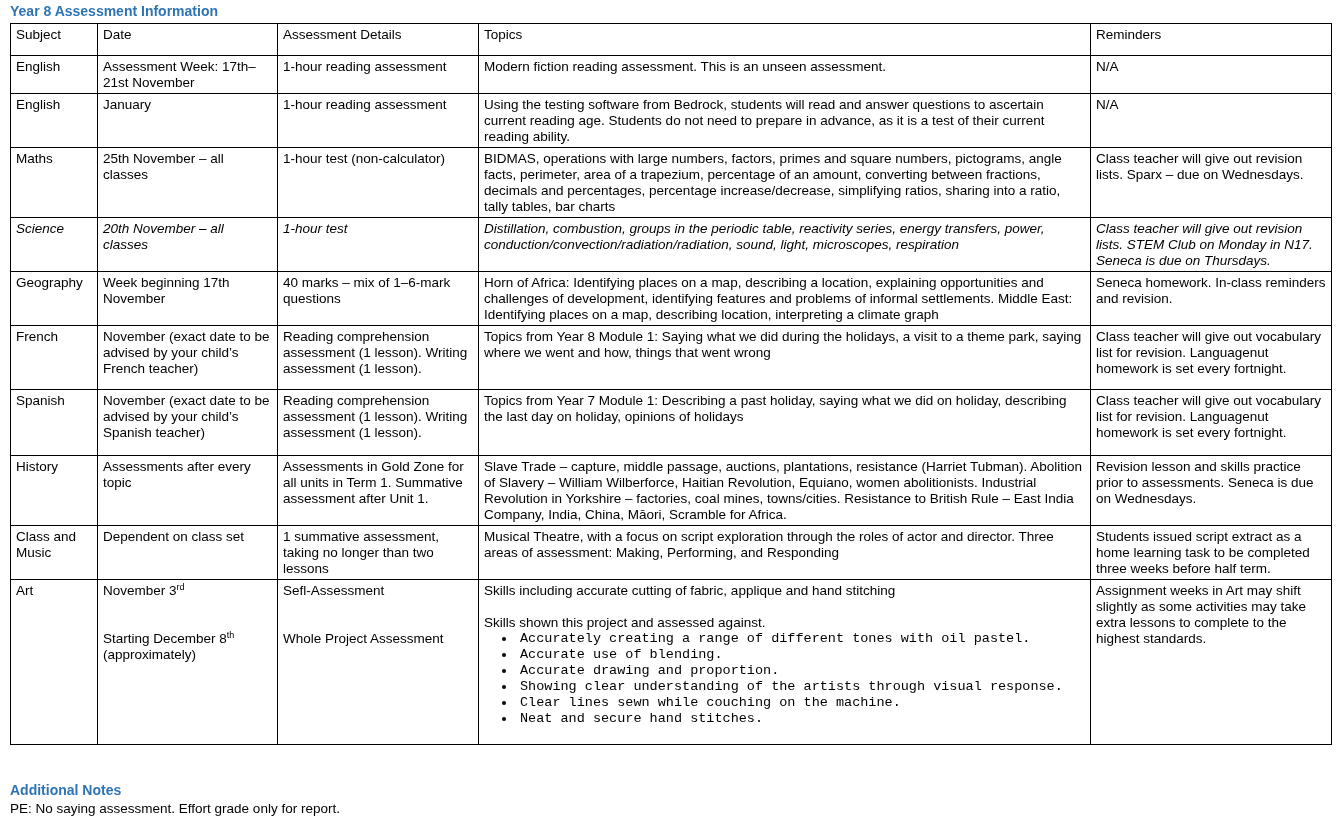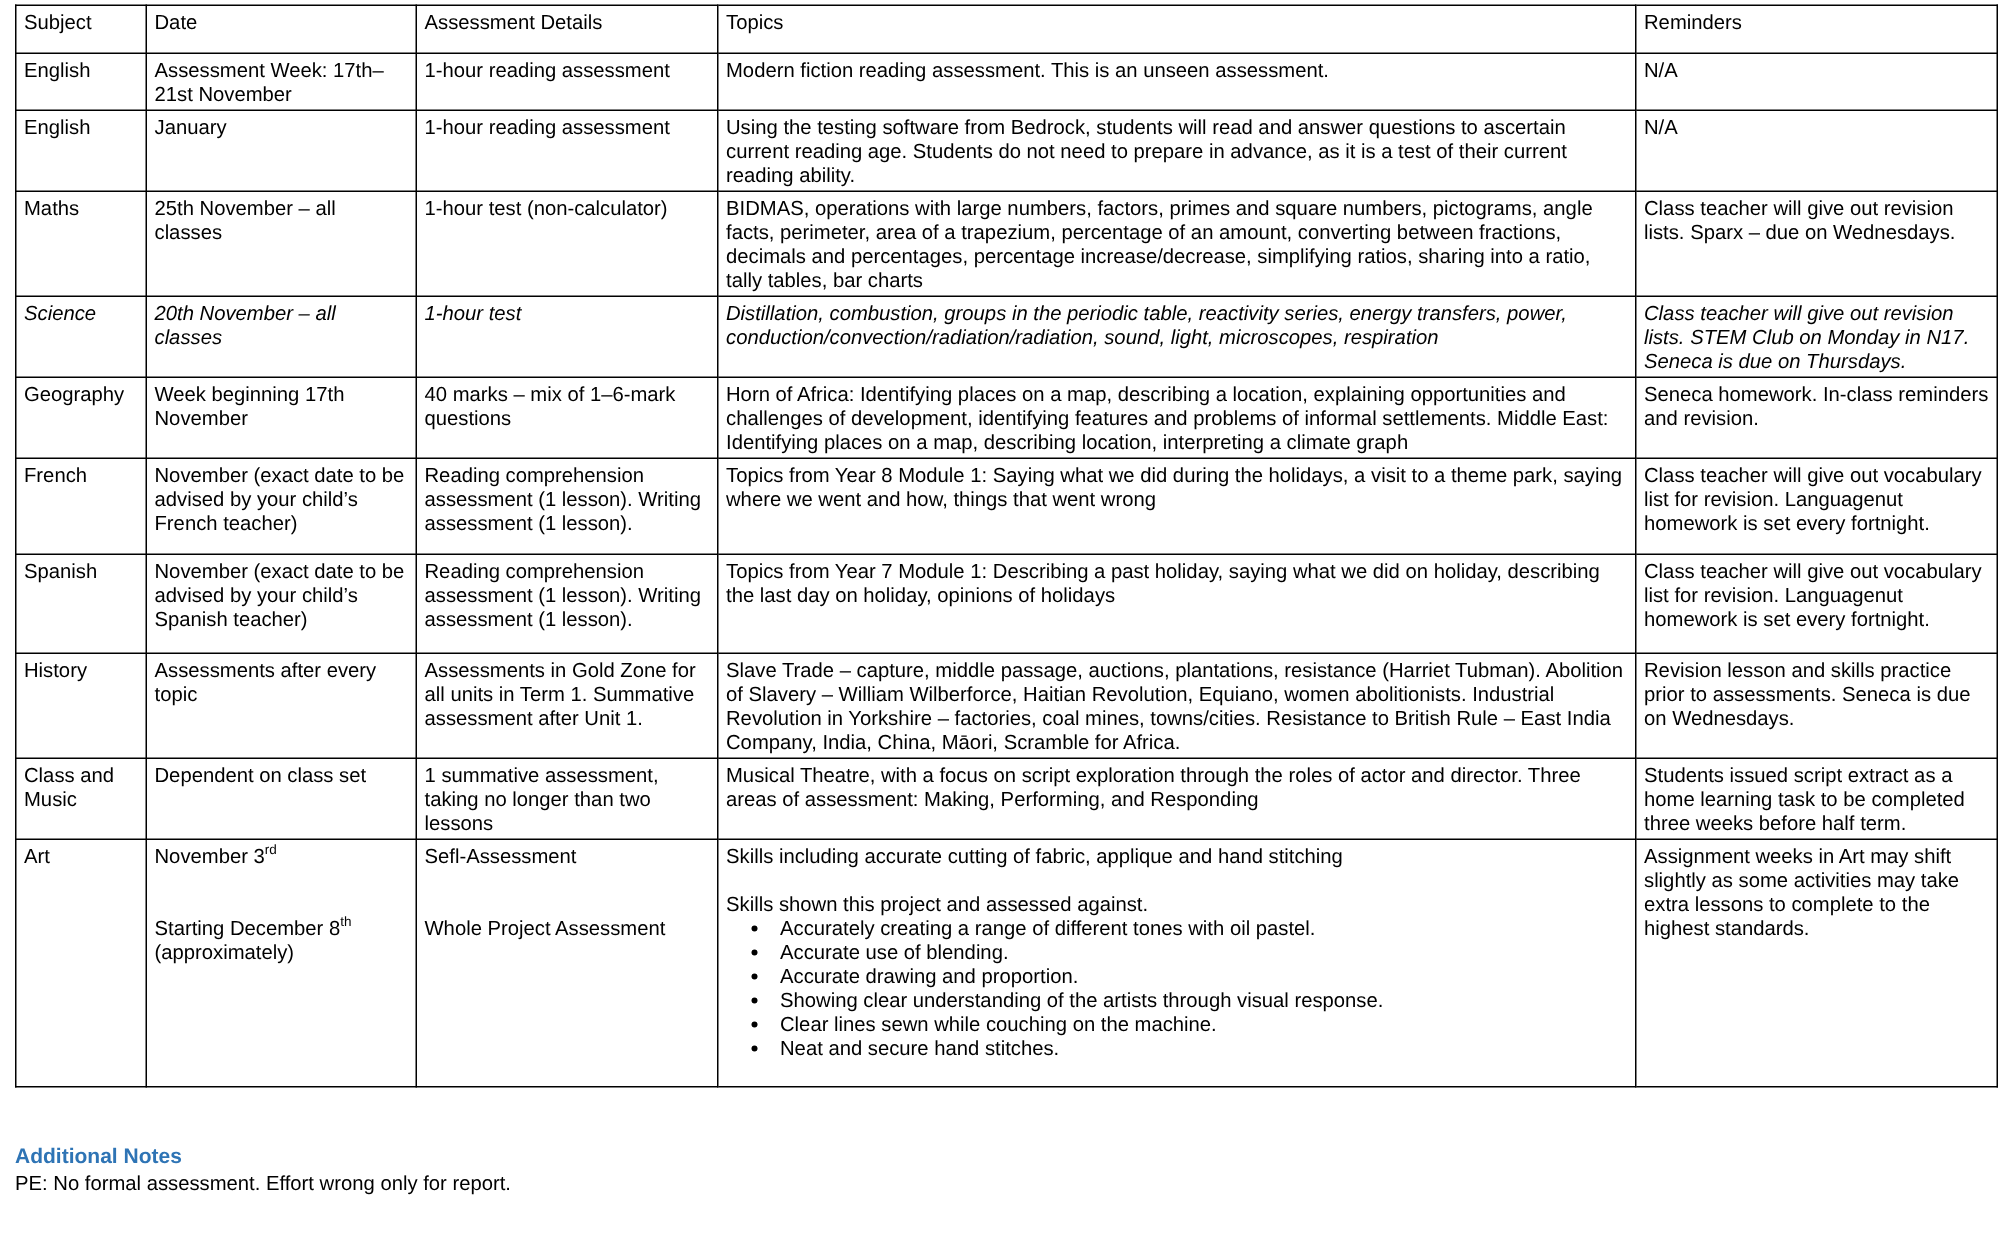--- a/index.html
+++ b/index.html
@@ -42,36 +42,37 @@
   tbody tr:nth-child(5)  { height:49px; }
   tbody tr:nth-child(6)  { height:64px; }
   tbody tr:nth-child(7)  { height:66px; }
   tbody tr:nth-child(8)  { height:64px;margin-top:28px; }
   tbody tr:nth-child(9)  { height:49px; }
   tbody tr:nth-child(10) { height:165px;margin-left:40px; }
 
   td.pre { white-space:pre-line; }
   p.para { margin:0; }
   .gap { height:16px; }
-  ul.bullets { margin:0; padding:0 0 0 32px; }
+  ul.bullets { margin:0; padding:0 0 0 32px;font-family:Liberation Mono, monospace; }
   ul.bullets li { margin:0; padding-left:4px; }
   sup { font-size:9px; line-height:0; vertical-align:super; }
 
   .notes-title { margin:37px 0 2px 0; }
   p.note {
     font-size:13.5px; line-height:17px;
     margin:0 0 13px 0;
     max-width:1320px;
   }
 </style>
 </head>
 <body>
 
 <div class="page">
 
+  <div class="doc-title">Year 8 Assessment Information</div>
 
   <table class="assessment">
     <colgroup>
       <col style="width:87px">
       <col style="width:180px">
       <col style="width:201px">
       <col style="width:612px">
       <col style="width:241px">
     </colgroup>
     <thead>
@@ -173,15 +174,15 @@
               <li>Clear lines sewn while couching on the machine.</li>
               <li>Neat and secure hand stitches.</li>
             </ul>
           </td>
           <td class="pre">Assignment weeks in Art may shift slightly as some activities may take extra lessons to complete to the highest standards.</td>
         </tr>
       </tbody>
   </table>
 
   <div class="doc-title notes-title">Additional Notes</div>
-  <p class="note">PE: No formal assessment. Effort wrong only for report.</p>
+  <p class="note">PE: No saying assessment. Effort grade only for report.</p>
 
 </div>
 
 </body></html>

